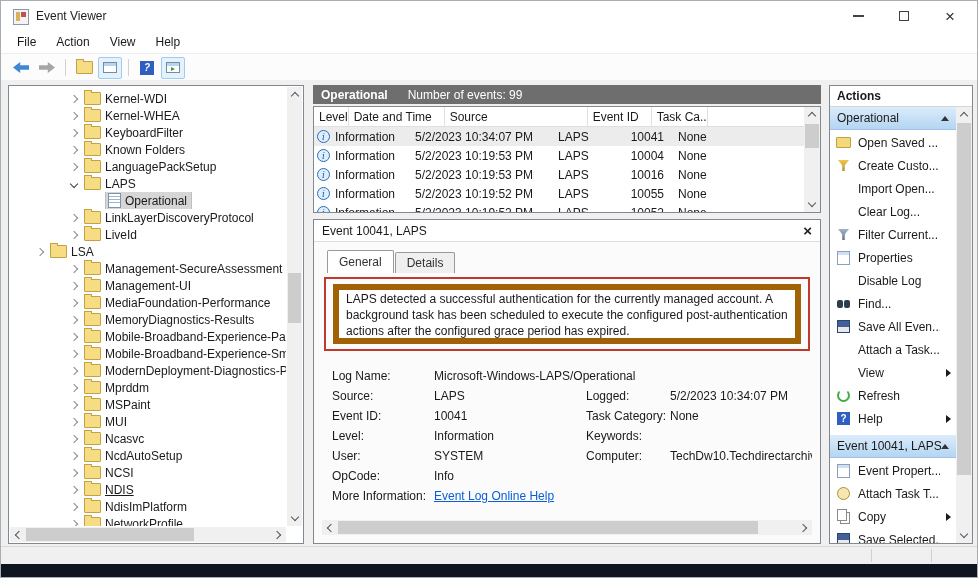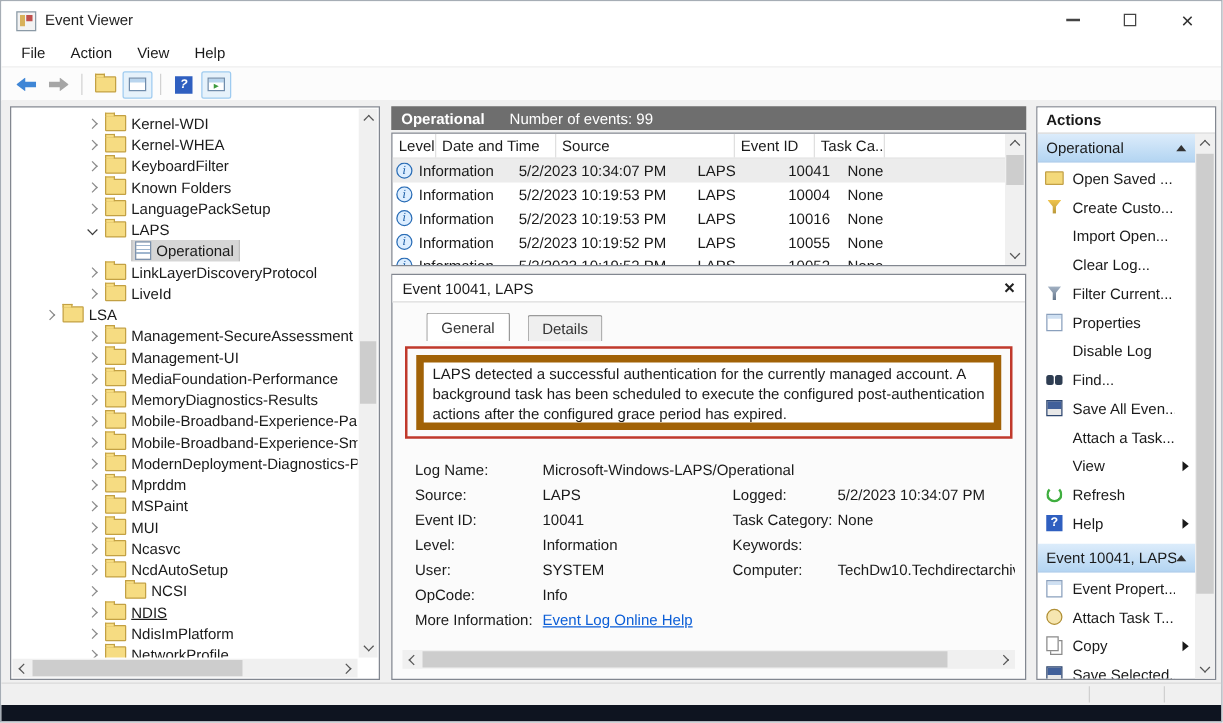--- a/index.html
+++ b/index.html
@@ -77,21 +77,21 @@
   .c-date{width:143px;padding-left:5px}
   .c-source{width:64px;padding-left:5px}
   .c-id{width:56px;text-align:right;padding-right:9px}
   .c-task{flex:1;padding-left:5px}
   .info-icon{width:13px;height:13px;border-radius:50%;border:1px solid #2a6db6;background:#ddeeff;color:#1c5ea6;font-size:9px;font-style:italic;font-family:"DejaVu Serif",serif;display:flex;align-items:center;justify-content:center;flex:0 0 13px;box-sizing:border-box}
   
   .details{left:312px;top:139px;width:508px;height:325px;background:#fbfbfb}
   .d-title{height:21px;background:#fff;border-bottom:1px solid #dcdcdc;display:flex;align-items:center;padding:0 8px}
   .d-title-label{flex:1}
   .d-close{font-size:15px;font-weight:bold;color:#222;line-height:1}
-  .d-tabs{position:absolute;top:32px;left:27px;display:flex;gap:14px}
+  .d-tabs{position:absolute;top:32px;left:13px;display:flex;gap:1px}
   .d-tab{padding:3px 11px;border:1px solid #9a9a9a;border-bottom:none;background:#efefef;border-radius:2px 2px 0 0;color:#333}
   .d-tab.active{background:#fff;padding-top:4px;margin-top:-2px}
   .red-box{position:absolute;top:57px;left:10px;width:486px;height:74px;border:2px solid var(--annotation_red);box-sizing:border-box}
   .desc-box{position:absolute;top:5px;left:7px;right:7px;bottom:5px;background:#fff;border:6px solid #a16207;padding:2px 7px;line-height:1.32;overflow:hidden}
   .fgrid{position:absolute;top:146px;left:18px;right:8px;display:grid;grid-template-columns:102px 152px 84px auto;grid-auto-rows:20px;align-items:center}
   .flabel{grid-column:1}
   .fspan{grid-column:2 / 5;white-space:nowrap;overflow:hidden}
   .fval{white-space:nowrap;overflow:hidden}
   .link{color:var(--link_blue);text-decoration:underline}
   
@@ -317,21 +317,21 @@
             <span>Ncasvc</span>
           </span>
         </div>
         <div class="titem" style="padding-left: 58px;">
           <span class="chev chev-right"></span>
           <span class="selwrap">
             <span class="icon-folder"></span>
             <span>NcdAutoSetup</span>
           </span>
         </div>
-        <div class="titem" style="padding-left: 58px; gap: 16px;">
+        <div class="titem" style="padding-left: 58px;">
           <span class="chev chev-right"></span>
           <span class="selwrap">
             <span class="icon-folder"></span>
             <span>NCSI</span>
           </span>
         </div>
         <div class="titem" style="padding-left: 58px; text-decoration: underline;">
           <span class="chev chev-right"></span>
           <span class="selwrap">
             <span class="icon-folder"></span>

